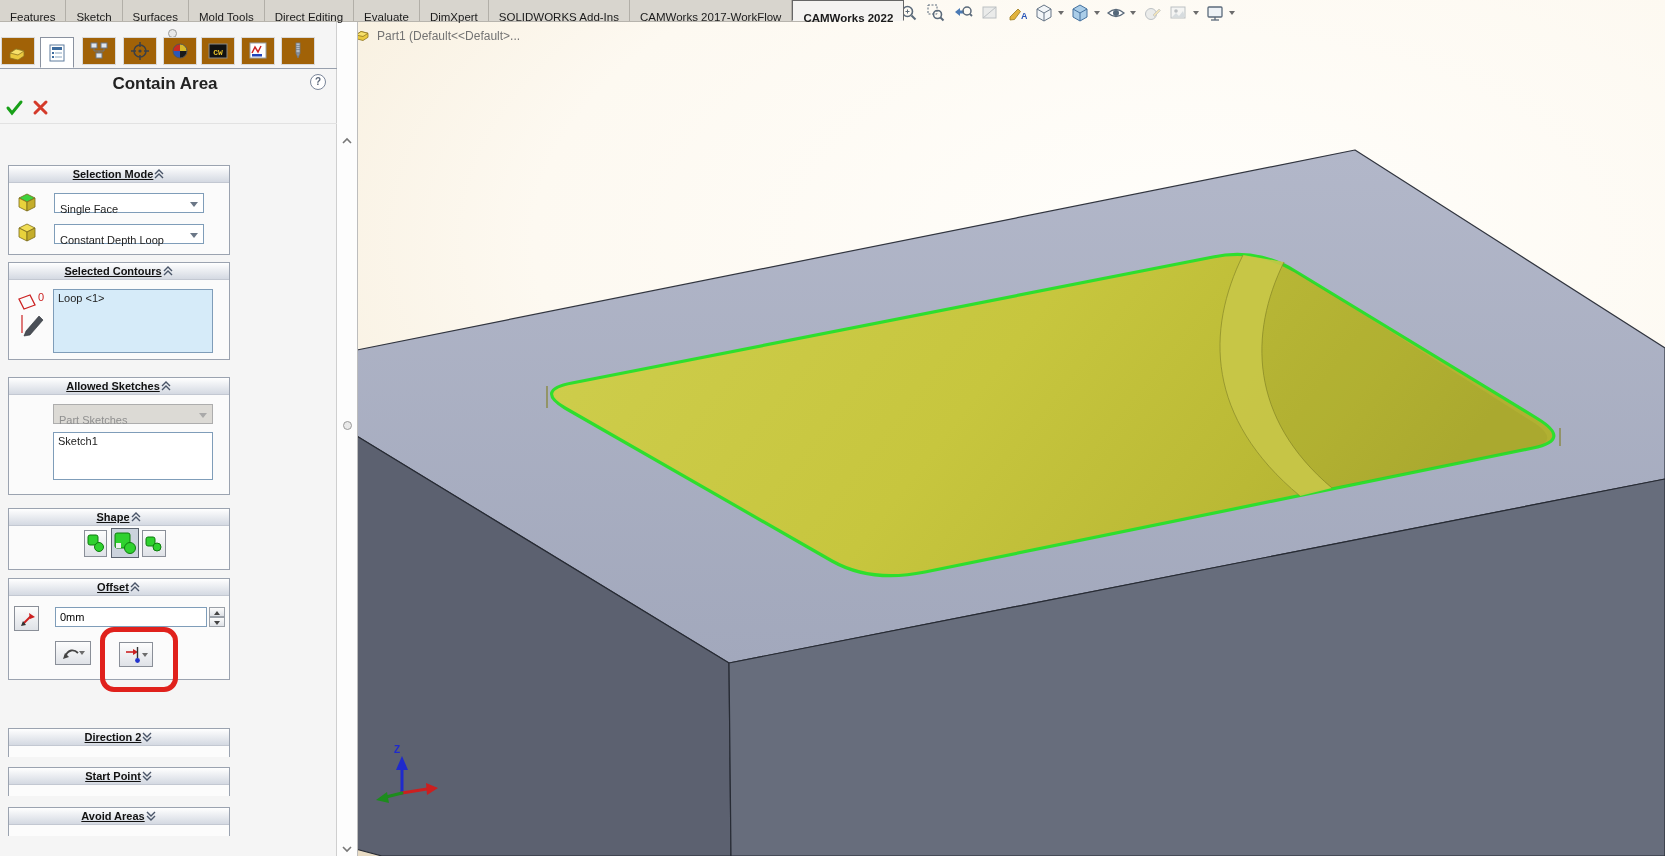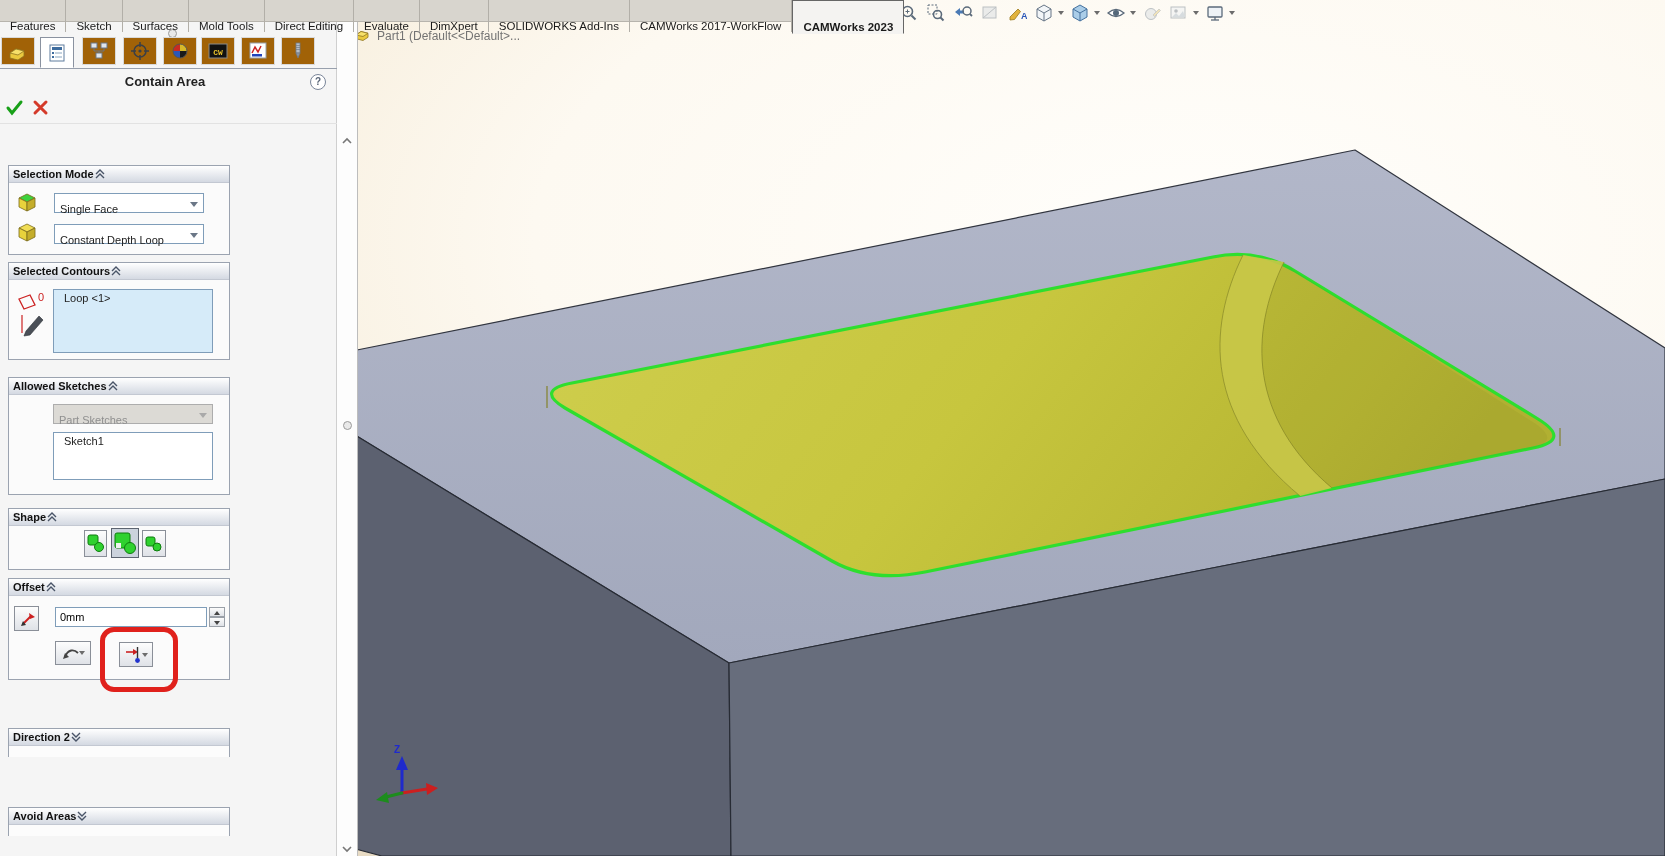--- a/index.html
+++ b/index.html
@@ -3,59 +3,59 @@
 <meta charset="utf-8">
 <style>
   html,body{margin:0;padding:0;background:#fff;}
   .stage{position:relative;width:1665px;height:856px;overflow:hidden;
          font-family:"Liberation Sans","DejaVu Sans",sans-serif;background:#fff;}
   svg.scene{position:absolute;left:0;top:0;z-index:0;}
 
   
   .tabbar{position:absolute;left:0;top:0;width:822px;height:22px;background:#d8d5ce;
           border-bottom:1px solid #b7b4ad;display:flex;z-index:6;box-sizing:border-box;}
-  .tab{height:21px;line-height:21px;padding:16px 10px;font-size:11.5px;color:#1a1a1a;
+  .tab{height:21px;line-height:21px;padding:7px 10px;font-size:11.5px;color:#1a1a1a;
        border-right:1px solid #b2afa8;white-space:nowrap;box-sizing:border-box;}
   .tab.active{background:#f4f3f1;border:1px solid #666;border-bottom:1px solid #f4f3f1;
        font-weight:bold;}
 
   
   .panel{position:absolute;left:0;top:22px;width:337px;height:834px;background:#f5f5f5;
          z-index:5;border-right:1px solid #cfcfcf;box-sizing:border-box;}
   .grip{position:absolute;width:7px;height:7px;border-radius:50%;
         border:1px solid #9a9a9a;background:#e9e9e9;}
   .tabstrip{position:absolute;left:0;top:13px;width:337px;height:33px;
             border-bottom:1px solid #98a0ad;}
   .ptab{position:absolute;top:2px;width:34px;height:28px;border:1px solid #d9d9d9;
         background:#a16207;display:flex;align-items:center;justify-content:center;box-sizing:border-box;}
   .ptab.sel{background:#fff;border:1px solid #8a92a0;border-bottom:1px solid #fff;height:31px;}
-  .ptitle{position:absolute;left:0;top:52px;width:330px;text-align:center;font-size:13px;
+  .ptitle{position:absolute;left:0;top:52px;width:330px;text-align:center;font-size:17px;
           font-weight:bold;color:#222;}
   .help{position:absolute;left:310px;top:52px;width:14px;height:14px;border:1.5px solid #7a869a;
         border-radius:50%;color:#5a6678;font-size:10px;font-weight:bold;text-align:center;
         line-height:14px;background:#fff;}
   .okx{position:absolute;top:76px;width:20px;height:20px;}
   .sep{position:absolute;left:0;top:101px;width:337px;border-top:1px solid #e2e2e2;}
 
   .group{position:absolute;left:8px;width:222px;border:1px solid #9ba3b0;background:#fbfbfb;
          box-sizing:border-box;}
   .ghdr{height:16px;background:linear-gradient(#ffffff,#d4d9e2);border-bottom:1px solid #c3c8d2;
         font-size:11px;font-weight:bold;color:#111;display:flex;align-items:center;
-        justify-content:flex-start;padding:0 4px;}
+        justify-content:center;padding:0 4px;text-decoration:underline;}
   .gbody{position:relative;}
 
   .dd{position:absolute;height:20px;border:1px solid #7f9db9;background:#fff;font-size:11px;
       color:#222;display:flex;align-items:center;padding:12px 16px 0 5px;box-sizing:border-box;}
   .dd .car{position:absolute;right:5px;top:8px;width:0;height:0;border-left:4px solid transparent;
       border-right:4px solid transparent;border-top:5px solid #6b7787;}
   .dd.disabled{background:#dcdad5;color:#8f8f8f;border-color:#adadad;}
   .dd.disabled .car{border-top-color:#a9a9a9;}
 
   .listbox{position:absolute;border:1px solid #7f9db9;background:#fff;font-size:11px;color:#222;
-      padding:2px 10px;box-sizing:border-box;overflow:hidden;}
+      padding:2px 4px;box-sizing:border-box;overflow:hidden;}
   .listbox.blue{background:#d6ebf9;}
 
   .btn3d{position:absolute;border:1px solid #8a8f98;background:linear-gradient(#fdfdfd,#dfe2e7);
       box-sizing:border-box;display:flex;align-items:center;justify-content:center;}
   .btn3d.pressed{background:#ccd3dd;border-color:#5c6470;}
   .txt{position:absolute;height:20px;border:1px solid #7f9db9;font-size:11px;padding:0 4px;
       box-sizing:border-box;font-family:"Liberation Sans",sans-serif;}
   .spin{position:absolute;width:16px;height:20px;}
   .spin .sb{position:absolute;left:0;width:16px;height:10px;border:1px solid #9aa0a8;
       background:linear-gradient(#fcfcfc,#dfe2e7);box-sizing:border-box;}
@@ -137,21 +137,21 @@
   <div class="tabbar" id="menu-tabs">
       <div class="tab">Features</div>
       <div class="tab">Sketch</div>
       <div class="tab">Surfaces</div>
       <div class="tab">Mold Tools</div>
       <div class="tab">Direct Editing</div>
       <div class="tab">Evaluate</div>
       <div class="tab">DimXpert</div>
       <div class="tab">SOLIDWORKS Add-Ins</div>
       <div class="tab">CAMWorks 2017-WorkFlow</div>
-      <div class="tab active">CAMWorks 2023</div>
+      <div class="tab active">CAMWorks 2022</div>
     </div>
 
   <div class="headsup">
     <span class="hicon" title="zoom-to-fit">
       <svg width="20" height="20">
           <circle cx="8.5" cy="8.5" r="5" fill="none" stroke="#5b6a7a" stroke-width="1.6"></circle>
           <line x1="12.5" y1="12.5" x2="16.5" y2="16.5" stroke="#5b6a7a" stroke-width="2"></line>
           <path d="M6.5 8.5 h4 M8.5 6.5 v4" stroke="#5b6a7a" stroke-width="1"></path>
         </svg>
       </span>
@@ -463,20 +463,29 @@
     <div class="group" style="top:706px;height:29px;">
       <div class="ghdr">
         <span>Direction 2</span>
         <svg width="12" height="10">
             <path d="M2 1 L6 5 L10 1 M2 5 L6 9 L10 5" fill="none" stroke="#4a5568" stroke-width="1.4"></path>
           </svg>
       </div>
       <div class="gbody" style="height:11px;background:#fcfcfc;"></div>
     </div>
 
+    <div class="group" style="top:745px;height:29px;">
+      <div class="ghdr">
+        <span>Start Point</span>
+        <svg width="12" height="10">
+            <path d="M2 1 L6 5 L10 1 M2 5 L6 9 L10 5" fill="none" stroke="#4a5568" stroke-width="1.4"></path>
+          </svg>
+      </div>
+      <div class="gbody" style="height:11px;background:#fcfcfc;"></div>
+    </div>
 
     <div class="group" style="top:785px;height:29px;">
       <div class="ghdr">
         <span>Avoid Areas</span>
         <svg width="12" height="10">
             <path d="M2 1 L6 5 L10 1 M2 5 L6 9 L10 5" fill="none" stroke="#4a5568" stroke-width="1.4"></path>
           </svg>
       </div>
       <div class="gbody" style="height:11px;background:#fcfcfc;"></div>
     </div>

